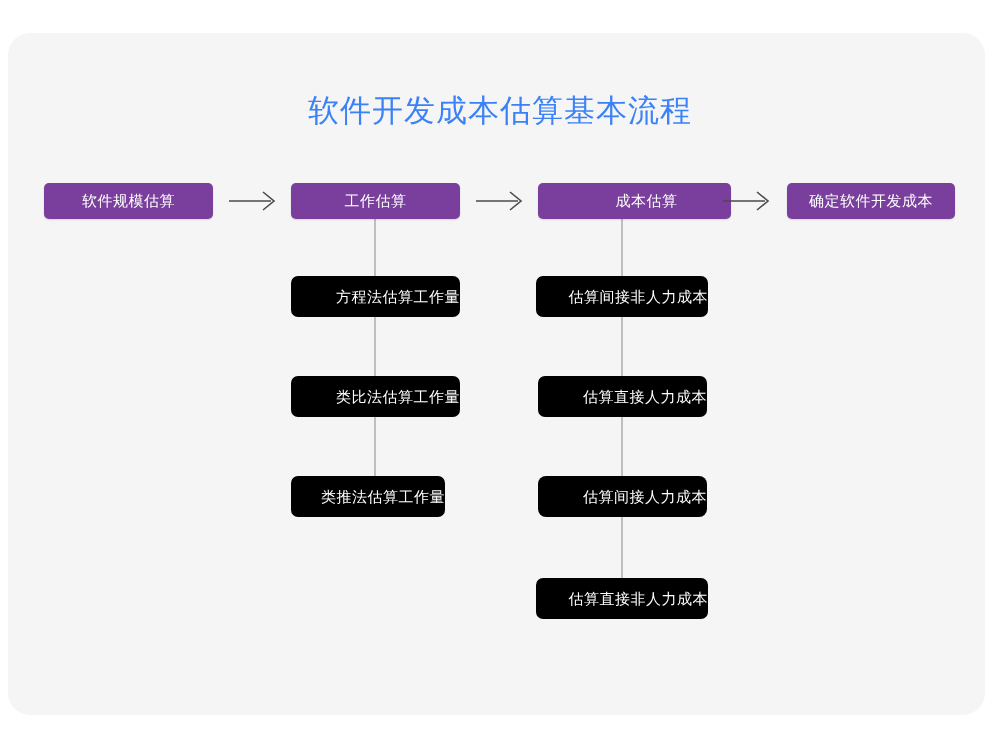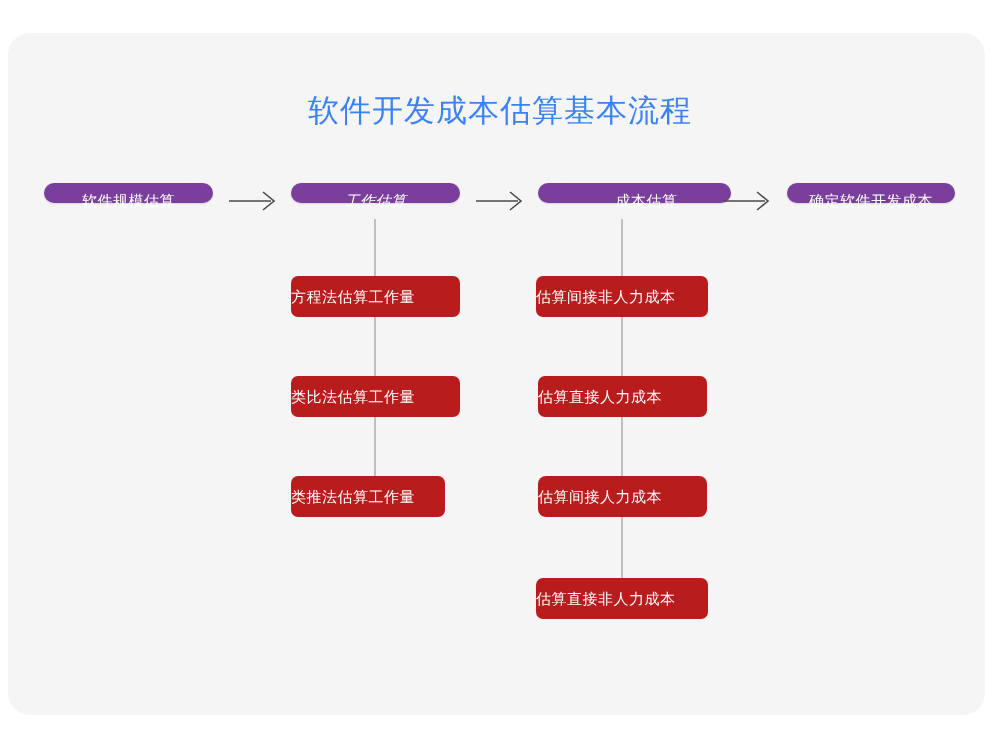--- a/index.html
+++ b/index.html
@@ -41,42 +41,42 @@
   
   .connector {
     position: absolute;
     width: 2px;
     background: #bfbfbf;
   }
 
   
   .stage-box {
     position: absolute;
-    height: 20px;
+    height: 36px;
     background: #7a3f9d;
-    border-radius: 12px;
+    border-radius: 5px;
     color: #ffffff;
     font-size: 15px;
     line-height: 36px;
     text-align: center;
     white-space: nowrap;
     box-shadow: 0 1px 2px rgba(0,0,0,0.13);
     letter-spacing: 0.5px;
   }
 
   
   .sub-box {
     position: absolute;
     height: 41px;
-    background: #b91c1c;
+    background: #000000;
     border-radius: 7px;
     color: #ffffff;
     font-size: 15px;
     line-height: 41px;
-    text-align: left;
+    text-align: right;
     white-space: nowrap;
     letter-spacing: 0.5px;
   }
 
   
   .arrow {
     position: absolute;
     top: 186px;
     width: 56px;
     height: 30px;
@@ -99,21 +99,21 @@
 
 <div class="stage-box" style="left:44px; top:183px; width:169px;">软件规模估算</div>
 
 <div class="arrow" style="left:225px;">
   <svg width="56" height="30" viewBox="0 0 56 30" aria-hidden="true">
     <line x1="4" y1="15" x2="46" y2="15" stroke="#4a4a4a" stroke-width="1.6"></line>
     <polyline points="38,6 49,15 38,24" fill="none" stroke="#4a4a4a" stroke-width="1.6"></polyline>
   </svg>
 </div>
 
-<div class="stage-box" style="left:291px; top:183px; width:169px;font-style:italic;">工作估算</div>
+<div class="stage-box" style="left:291px; top:183px; width:169px;">工作估算</div>
 
 <div class="arrow" style="left:472px;">
   <svg width="56" height="30" viewBox="0 0 56 30" aria-hidden="true">
     <line x1="4" y1="15" x2="46" y2="15" stroke="#4a4a4a" stroke-width="1.6"></line>
     <polyline points="38,6 49,15 38,24" fill="none" stroke="#4a4a4a" stroke-width="1.6"></polyline>
   </svg>
 </div>
 
 <div class="stage-box" style="left:538px; top:183px; width:169px;padding-left:24px;">成本估算</div>
 

